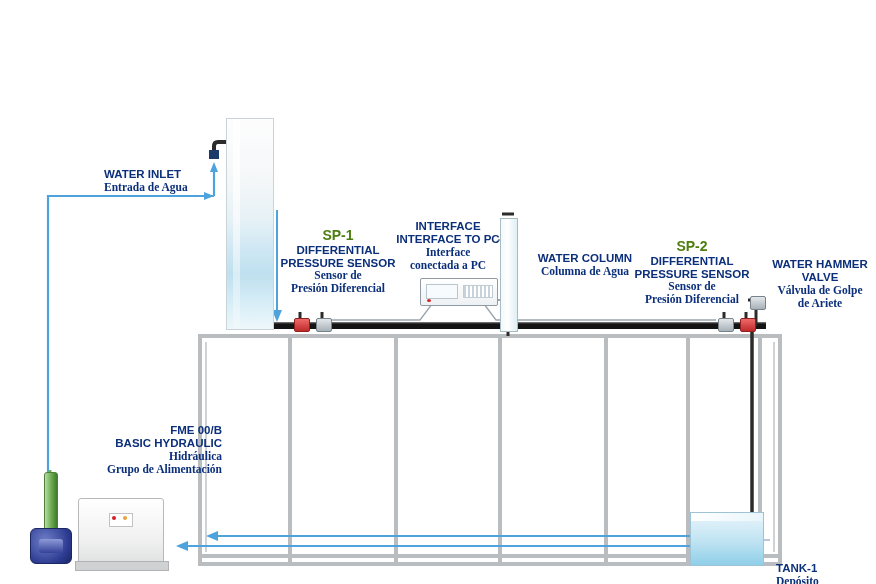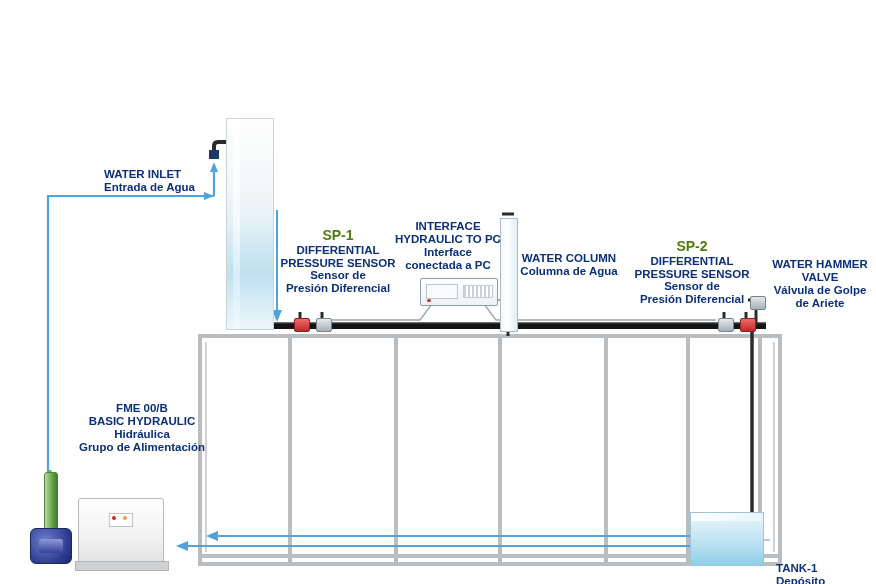--- a/index.html
+++ b/index.html
@@ -8,32 +8,32 @@
     background:#ffffff;
     font-family:"Liberation Sans", sans-serif;
     position:relative;
     overflow:hidden;
   }
   .canvas{position:absolute;left:0;top:0;width:752px;height:584px;}
   svg.base{position:absolute;left:0;top:0;width:876px;height:584px;}
 
   .lbl{position:absolute;text-align:center;line-height:1.12;}
   .lbl .en{font-weight:bold;font-size:11.5px;color:#0b2f7a;display:block;}
-  .lbl .es{font-weight:bold;font-size:11.5px;color:#0b2f7a;display:block;}
+  .lbl .es{font-weight:bold;font-size:11.5px;color:#0b2f7a;display:block;font-family:Liberation Serif, serif;}
   .lbl .sp{font-weight:bold;font-size:14px;color:#4d7c0f;display:block;}
   .lbl.left{text-align:left;}
 
   
   #lbl-water-inlet{left:104px;top:168px;width:130px;text-align:left;}
   #lbl-sp1{left:272px;top:228px;width:132px;}
   #lbl-interface{left:386px;top:220px;width:124px;}
-  #lbl-watercolumn{left:510px;top:252px;width:118px;}
+  #lbl-watercolumn{left:526px;top:252px;width:118px;}
   #lbl-sp2{left:624px;top:228px;width:136px;margin-top:11px;}
   #lbl-hammer{left:759px;top:258px;width:122px;}
-  #lbl-fme{left:62px;top:402px;width:160px;text-align:center;}
+  #lbl-fme{left:62px;top:424px;width:160px;text-align:right;}
   #lbl-tank{left:776px;top:522px;width:96px;text-align:left;margin-top:40px;}
 
   .tower{
     position:absolute;left:226px;top:118px;width:46px;height:210px;
     background:linear-gradient(180deg,#fdfdfd 0%,#f4f7f8 30%,#e6f1f6 48%,#cfe7f3 62%,#bfe0ef 74%,#d8eef7 88%,#eef7fb 100%);
     border:1px solid #c9d4d9;
   }
   .tower:after{
     content:"";position:absolute;left:6px;top:0;width:7px;height:100%;
     background:linear-gradient(180deg,rgba(255,255,255,.9),rgba(255,255,255,.25));
@@ -233,21 +233,21 @@
   <div class="lbl" id="lbl-sp1">
     <span class="sp">SP-1</span>
     <span class="en">DIFFERENTIAL</span>
     <span class="en">PRESSURE SENSOR</span>
     <span class="es">Sensor de</span>
     <span class="es">Presión Diferencial</span>
   </div>
 
   <div class="lbl" id="lbl-interface">
     <span class="en">INTERFACE</span>
-    <span class="en">HYDRAULIC TO PC</span>
+    <span class="en">INTERFACE TO PC</span>
     <span class="es">Interface</span>
     <span class="es">conectada a PC</span>
   </div>
 
   <div class="lbl" id="lbl-watercolumn">
     <span class="en">WATER COLUMN</span>
     <span class="es">Columna de Agua</span>
   </div>
 
   <div class="lbl" id="lbl-sp2">

